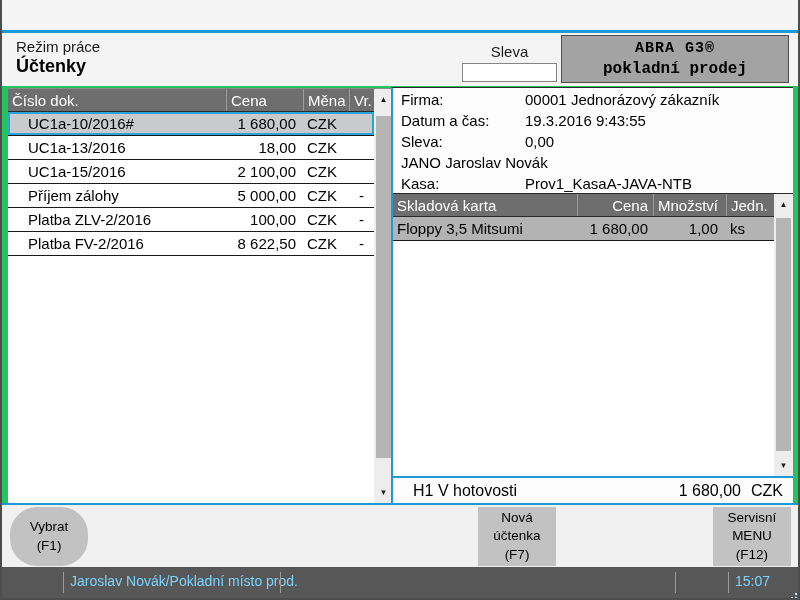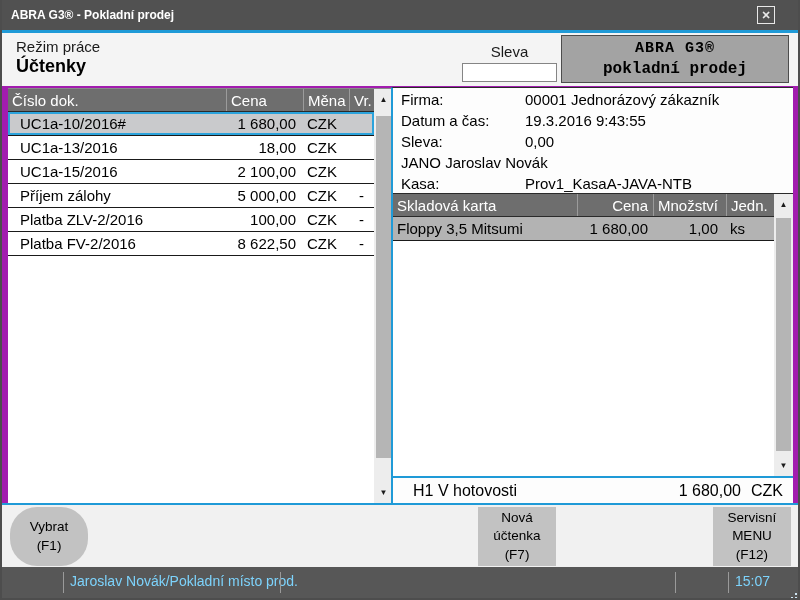--- a/index.html
+++ b/index.html
@@ -31,30 +31,30 @@
     border:1px solid #858585; background:#fff; font-size:14px; padding:0 3px;
   }
   #logo-box {
     position:absolute; left:559px; top:2px; width:228px; height:48px;
     background:#a3a3a3; border:1px solid #4d4d4d; text-align:center;
     font-family:"Liberation Mono", monospace;
   }
   #logo-line1 { font-size:15px; font-weight:bold; margin-top:4px; letter-spacing:1px; }
   #logo-line2 { font-size:16px; font-weight:bold; margin-top:3px; letter-spacing:0px; }
   
-  #main { position:absolute; left:0; top:86px; width:796px; height:419px; border-bottom:2px solid #1f9ad7; background:#a21caf; }
+  #main { position:absolute; left:0; top:86px; width:796px; height:419px; border-bottom:2px solid #1f9ad7; background:#22c55e; }
   
   #doc-table { position:absolute; left:6px; top:2px; width:385px; height:415px; background:#fff; border-top:1px solid #8a8a8a; }
   .dt-header { display:flex; height:23px; background:#6e6e6e; color:#fff; font-size:15px; border-bottom:1px solid #2a2a2a; }
   .dt-header > div { line-height:23px; padding-left:4px; }
   .dt-header > div + div { border-left:1px solid #9b9b9b; }
   .doc-row { display:flex; height:24px; background:#fff; border-bottom:1px solid #1a1a1a; font-size:15px; color:#000; width:366px; }
   .doc-row > div { line-height:23px; }
   .doc-row.selected { background:#c9cacc; box-shadow:inset 0 0 0 2px #2ba3dc; }
-  .dc1 { width:218px; padding-left:12px; }
+  .dc1 { width:218px; padding-left:20px; }
   .dc2 { width:77px; text-align:right; padding-right:7px; }
   .dc3 { width:46px; padding-left:4px; }
   .dc4 { width:25px; text-align:center; }
   .hc1 { width:218px; } .hc2 { width:77px; } .hc3 { width:46px; } .hc4 { width:25px; }
   
   .vscroll { position:absolute; right:0; top:0; bottom:0; width:19px; background:#ededed; }
   .sb-arrow { position:absolute; left:0; width:19px; height:21px; text-align:center; font-size:8px; line-height:21px; color:#1a1a1a; background:#ededed; }
   .sb-up { top:0; } .sb-down { bottom:0; }
   .sb-thumb { position:absolute; left:2px; width:15px; background:#b5b5b5; }
   #doc-scroll .sb-thumb { top:27px; height:342px; }
@@ -104,24 +104,20 @@
   #status-user { position:absolute; left:68px; top:6px; }
   #status-time { position:absolute; left:733px; top:6px; }
   #resize-grip { position:absolute; right:5px; bottom:7px; width:2px; height:2px; background:transparent;
     box-shadow: 8px 8px 0 #cfe6f4, 4px 8px 0 #cfe6f4, 8px 4px 0 #cfe6f4, 0 8px 0 #cfe6f4, 8px 0 0 #cfe6f4, 4px 4px 0 #cfe6f4; }
 </style>
 </head>
 <body>
 
 <div id="window">
 
-  <div id="titlebar">
-    <span>ABRA G3® - Pokladní prodej</span>
-    <div id="close-btn">✕</div>
-  </div>
   <div id="accent-line"></div>
 
   <div id="header">
     <div id="mode-block">
       <div id="mode-label">Režim práce</div>
       <div id="mode-value">Účtenky</div>
     </div>
     <div id="sleva-label">Sleva</div>
     <input id="sleva-input" value="" style="">
     <div id="logo-box">

